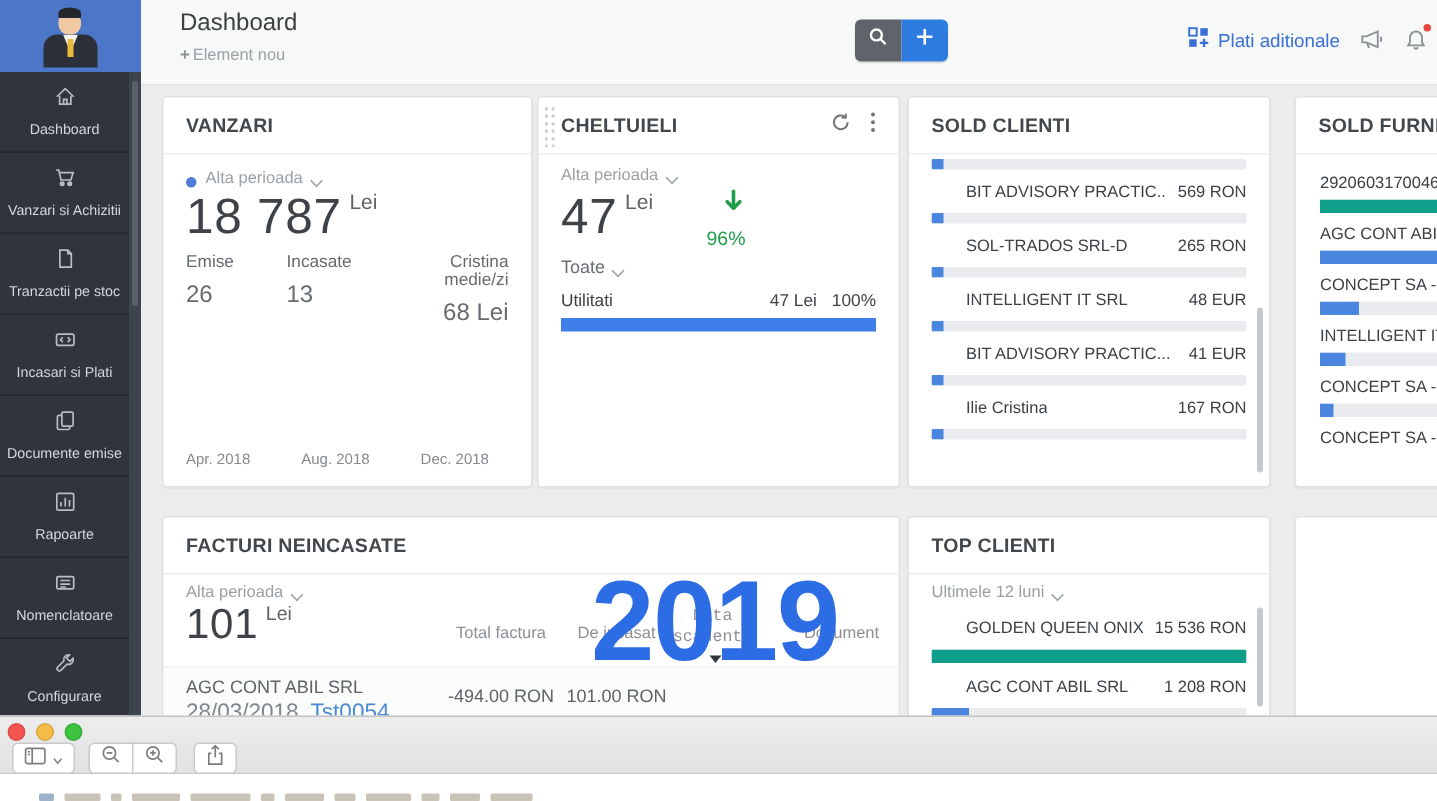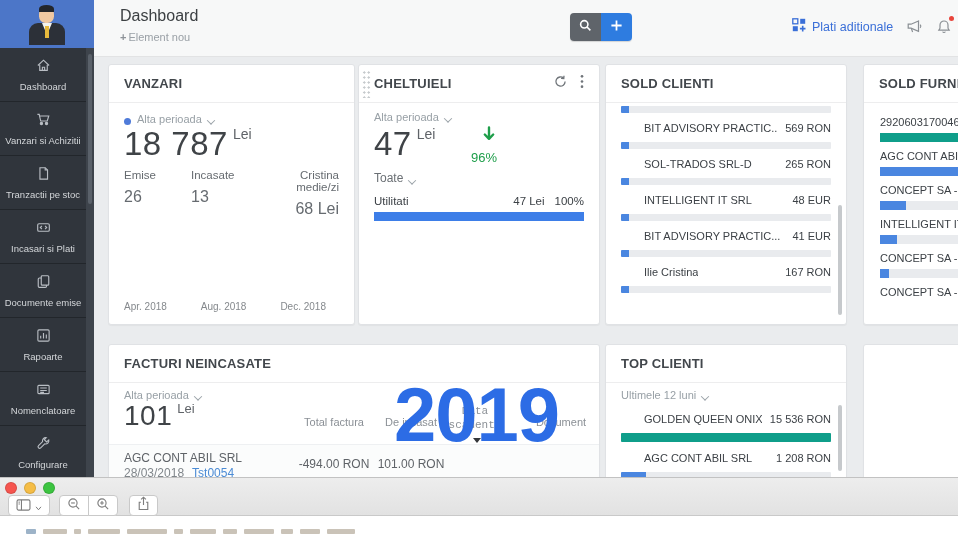--- a/index.html
+++ b/index.html
@@ -101,21 +101,21 @@
 
   
   .f-period{left:15px;top:44px;}
   .f-big{left:15px;top:57px;font-size:28px;}
   .f-big .cur{font-size:13px;vertical-align:12px;}
   .fcol{position:absolute;top:71px;transform:translateX(-50%);font-size:11px;color:#8b9096;white-space:nowrap;}
   .fcol-scadenta{top:59px;width:58px;text-align:center;white-space:normal;line-height:1.3;}
   .sort-tri{display:inline-block;width:0;height:0;border-left:4px solid transparent;border-right:4px solid transparent;border-top:5px solid #33363a;margin-left:3px;position:relative;z-index:21;}
   .f-row{position:absolute;left:0;right:0;top:99px;height:41px;border-top:1px solid #eef0f2;background:#fbfcfc;cursor:pointer;}
   .f-client{position:absolute;left:15px;top:6px;font-size:12px;color:#5f6368;}
-  .f-sub{position:absolute;left:15px;top:21px;font-size:12px;color:#80868b;}
+  .f-sub{position:absolute;left:15px;top:21px;font-size:15px;color:#80868b;}
   .f-doc{color:#4b8bd5;margin-left:8px;cursor:pointer;}
   .f-val{position:absolute;top:12px;transform:translateX(-50%);font-size:12px;color:#5f6368;white-space:nowrap;}
 
   
   .year-overlay{position:absolute;left:394px;top:377px;font-size:76px;font-weight:800;letter-spacing:-1px;line-height:1;color:#2c6ce5;z-index:20;}
 
   
   .chrome{position:absolute;left:0;top:477px;width:958px;height:39px;background:linear-gradient(#ededed,#e2e2e2);border-top:1px solid #c2c2c2;border-bottom:1px solid #c9c9c9;box-sizing:border-box;}
   .tl{position:absolute;left:5px;top:4px;display:flex;gap:7px;}
   .tl-dot{width:12px;height:12px;border-radius:50%;border:1px solid rgba(0,0,0,.12);box-sizing:border-box;cursor:pointer;}

